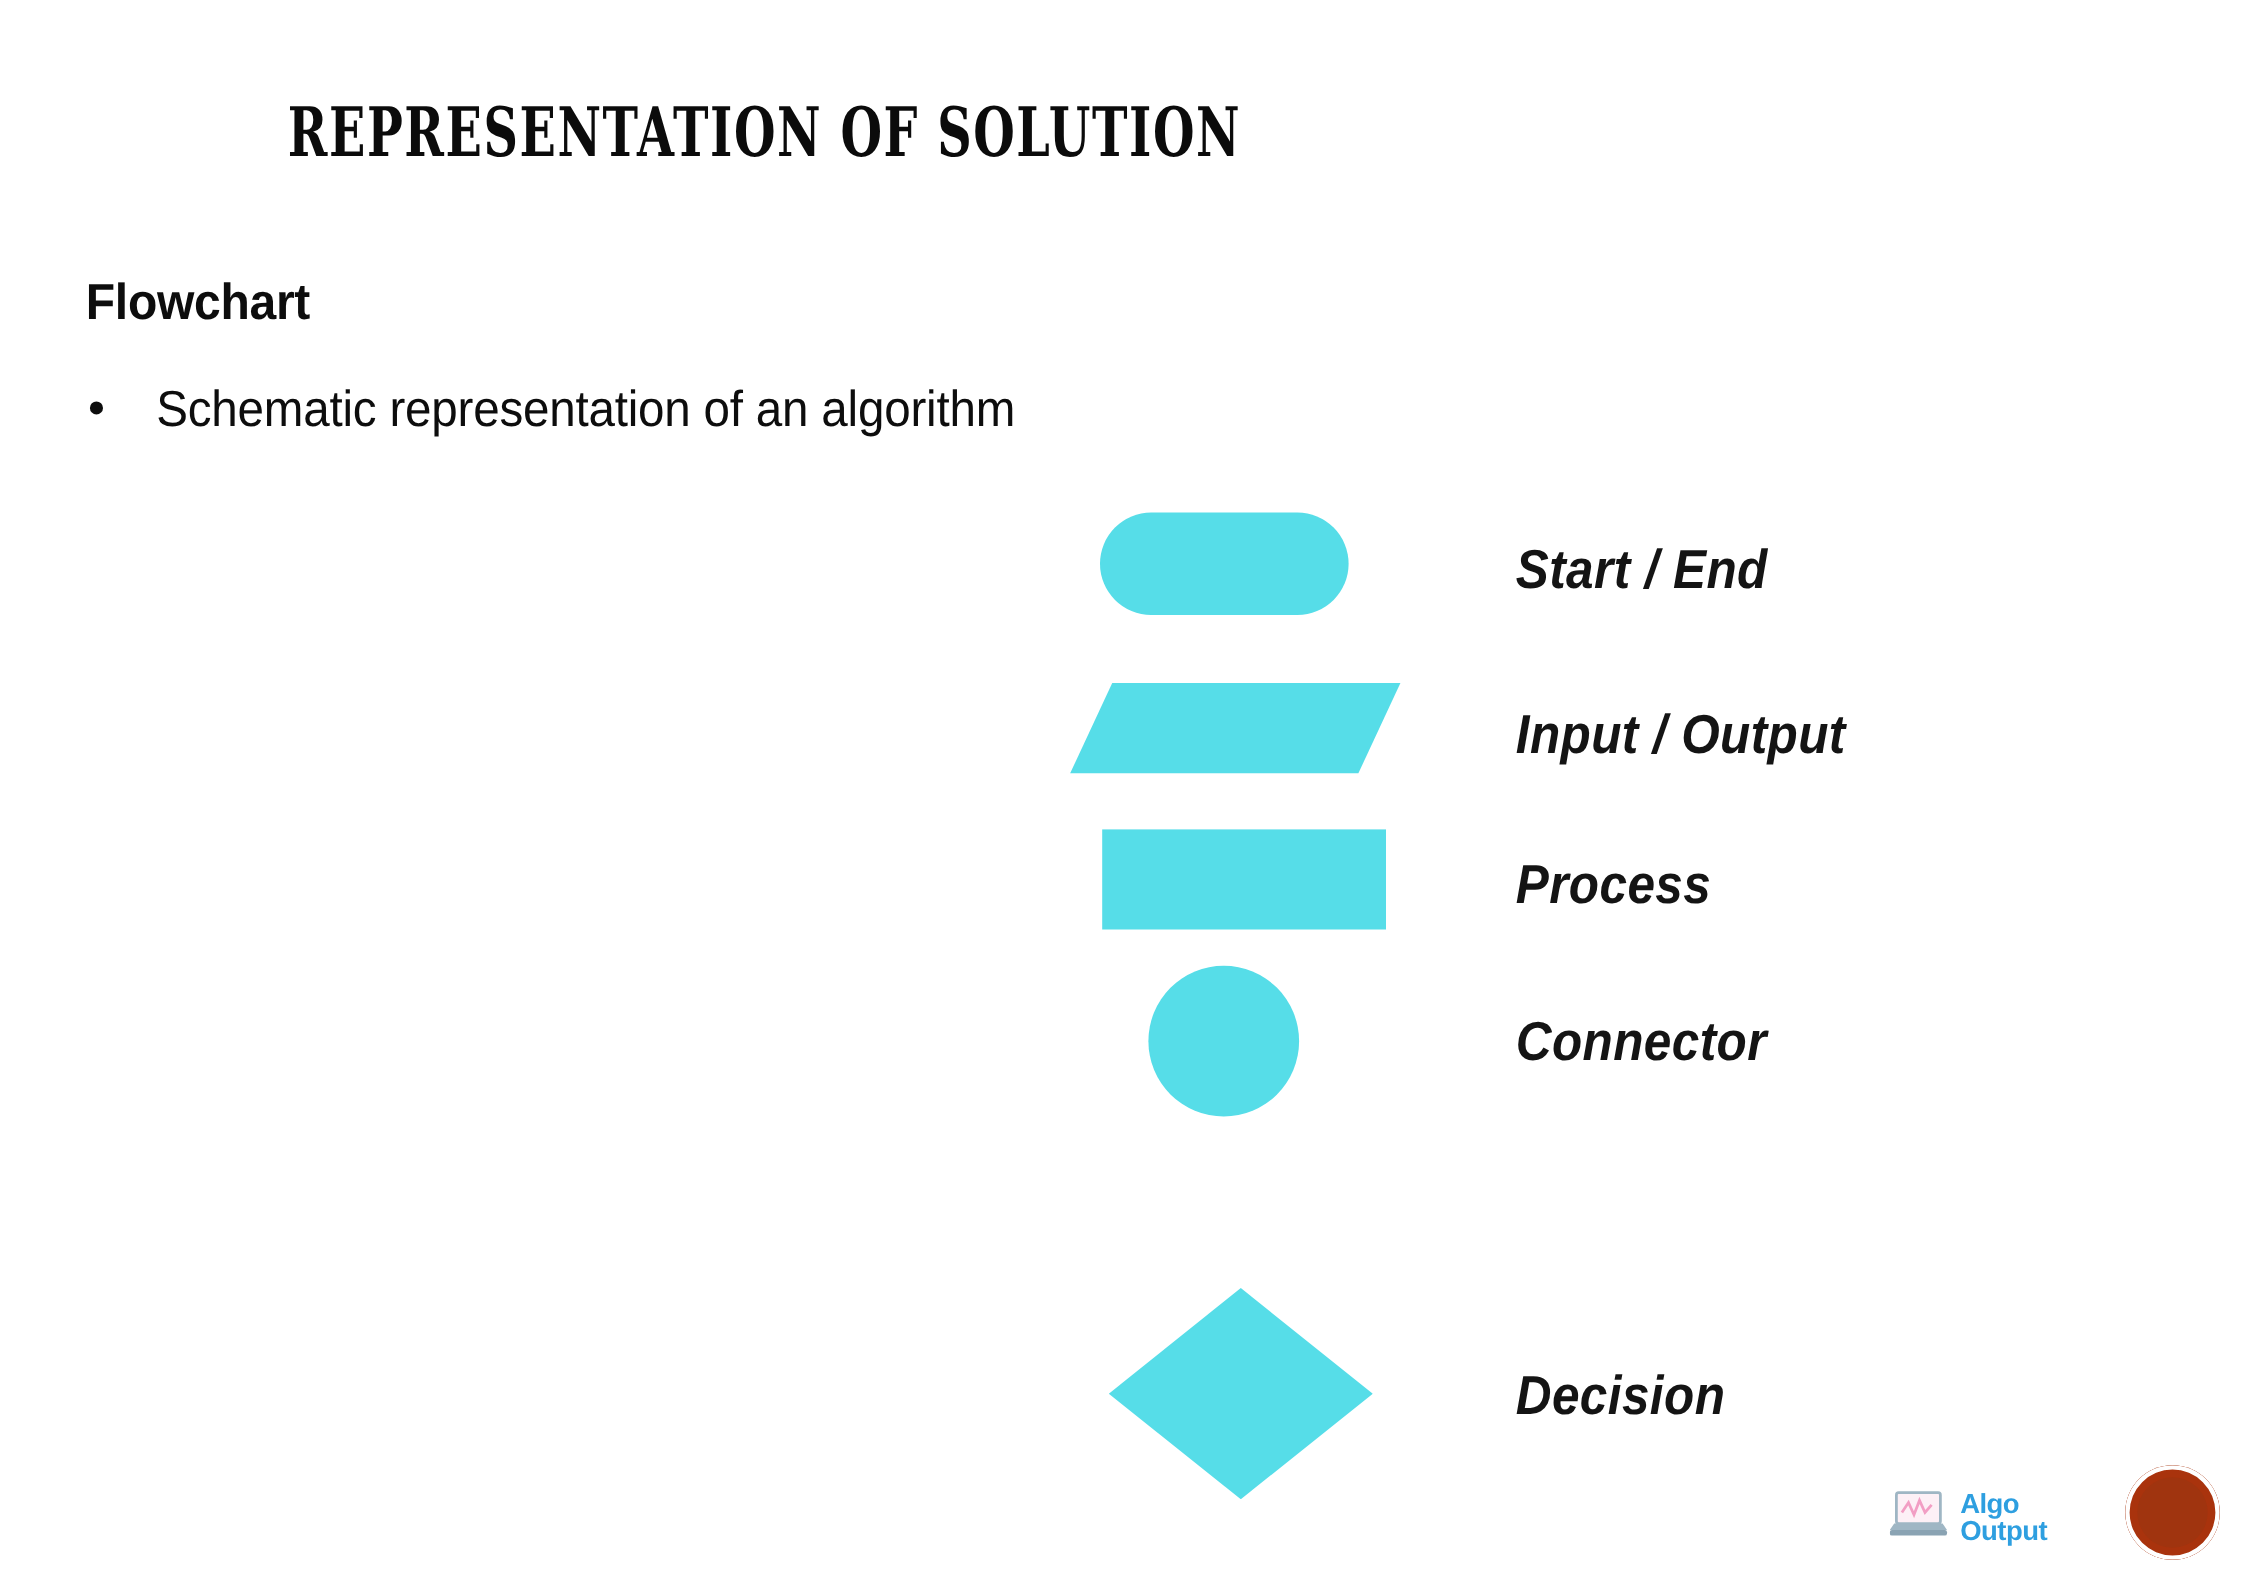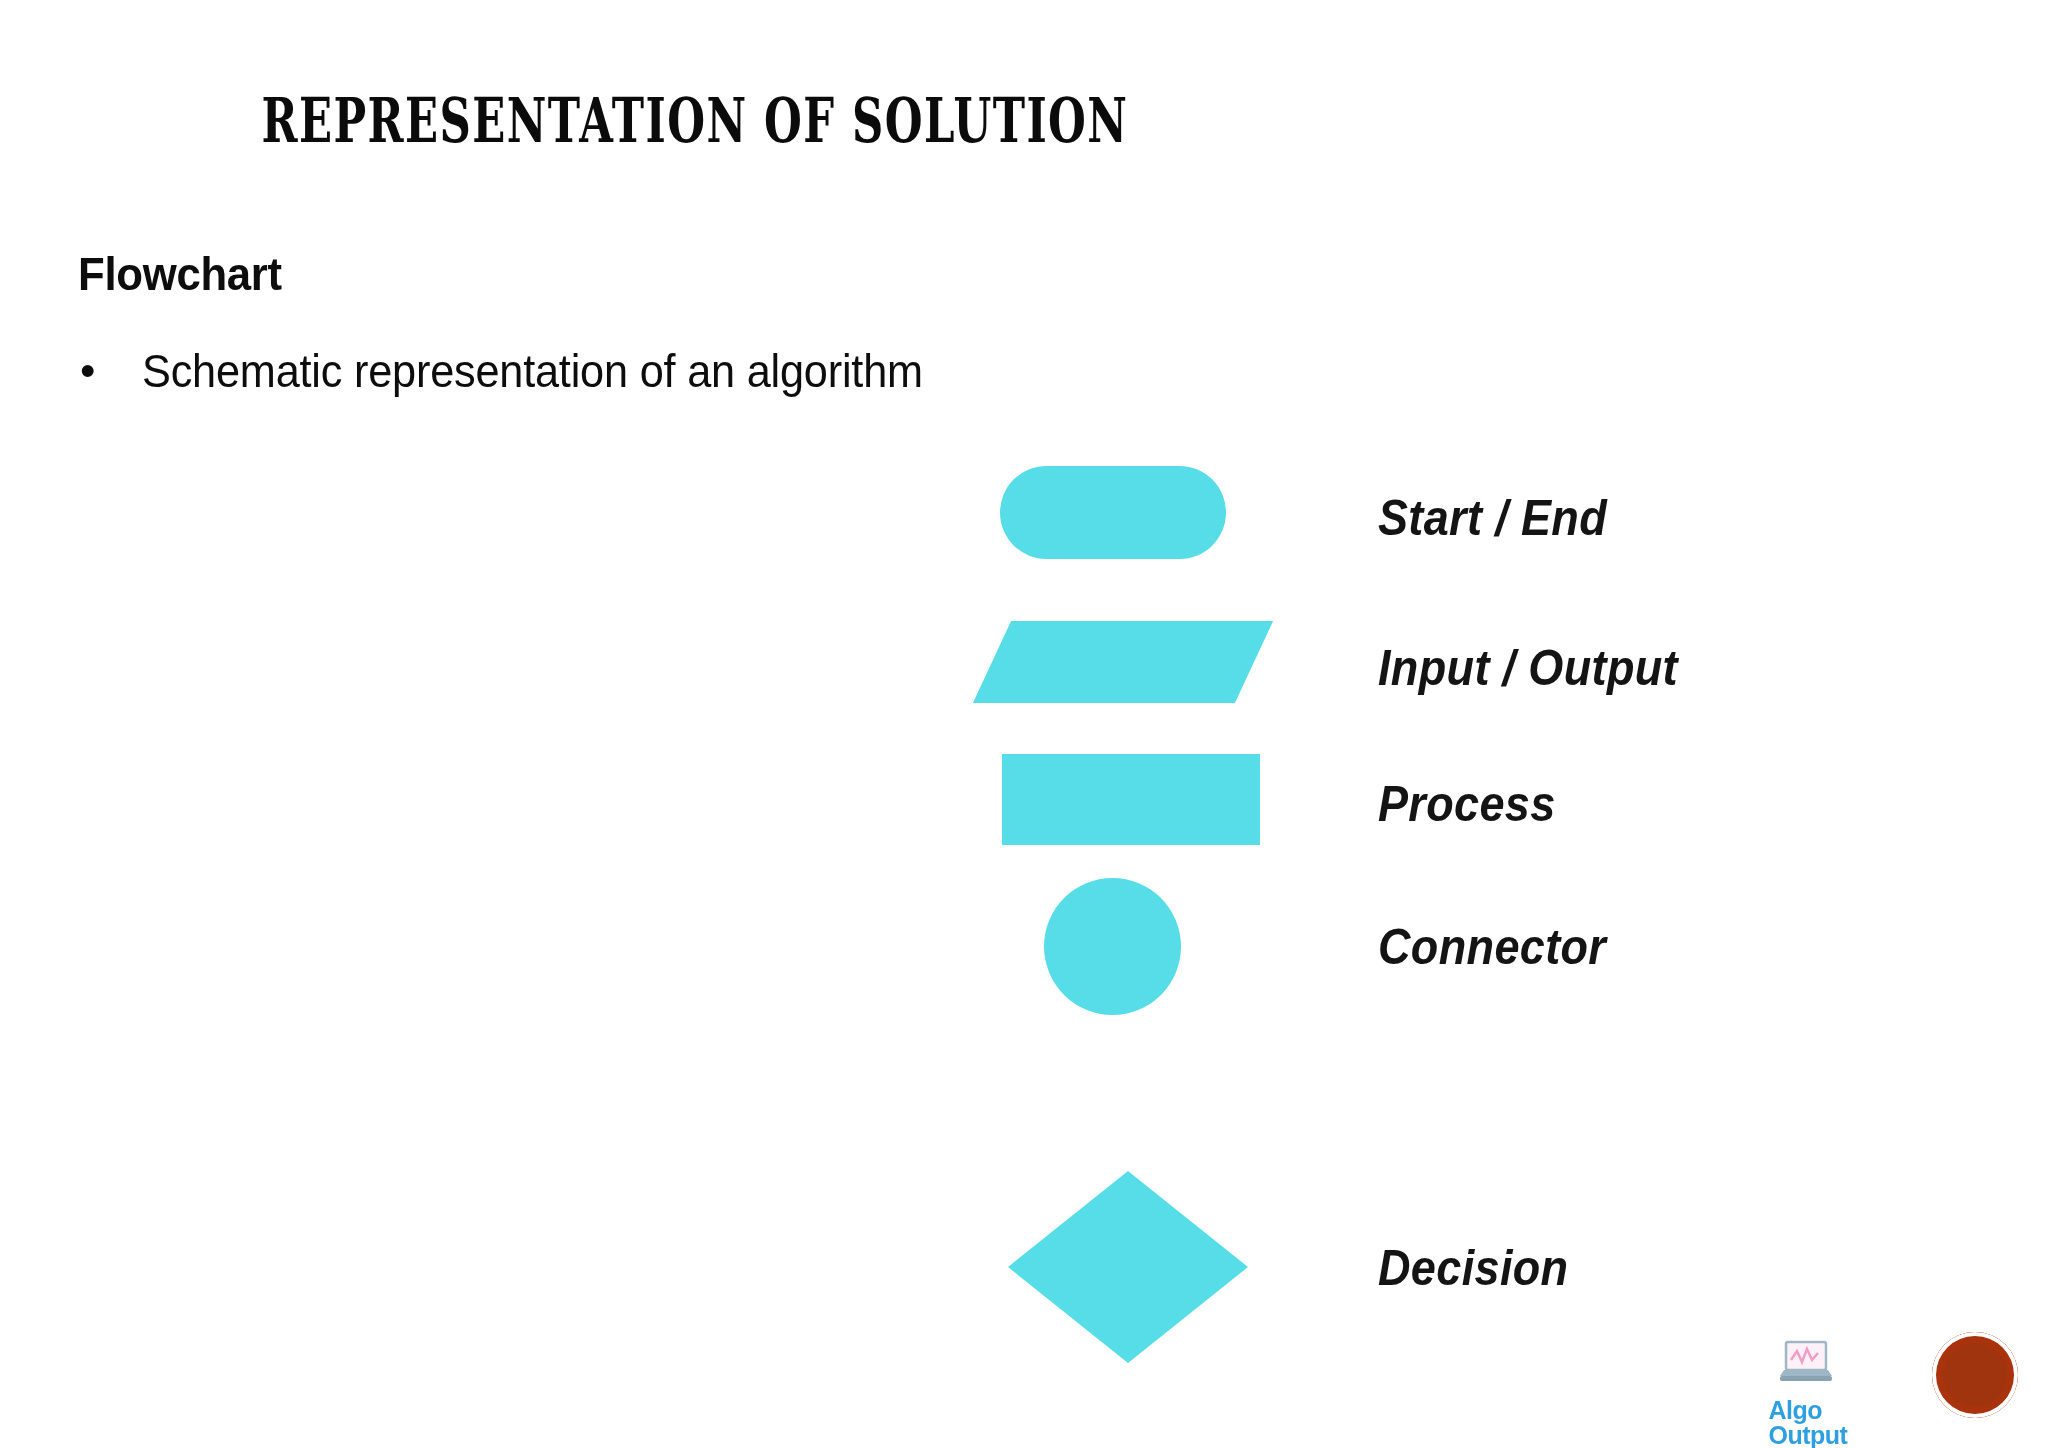--- a/index.html
+++ b/index.html
@@ -184,21 +184,20 @@
   
   .algo-logo {
     position: absolute;
     left: 1718px;
     top: 1340px;
     width: 180px;
     height: 80px;
     display: flex;
     align-items: center;
     gap: 8px;
-    flex-direction: column;
   }
   .algo-laptop { flex: 0 0 auto; }
   .algo-wordmark {
     font-family: "Liberation Sans", sans-serif;
     font-weight: 700;
     font-size: 25px;
     line-height: 25px;
     color: #2e9fe0;
     letter-spacing: -0.5px;
   }

